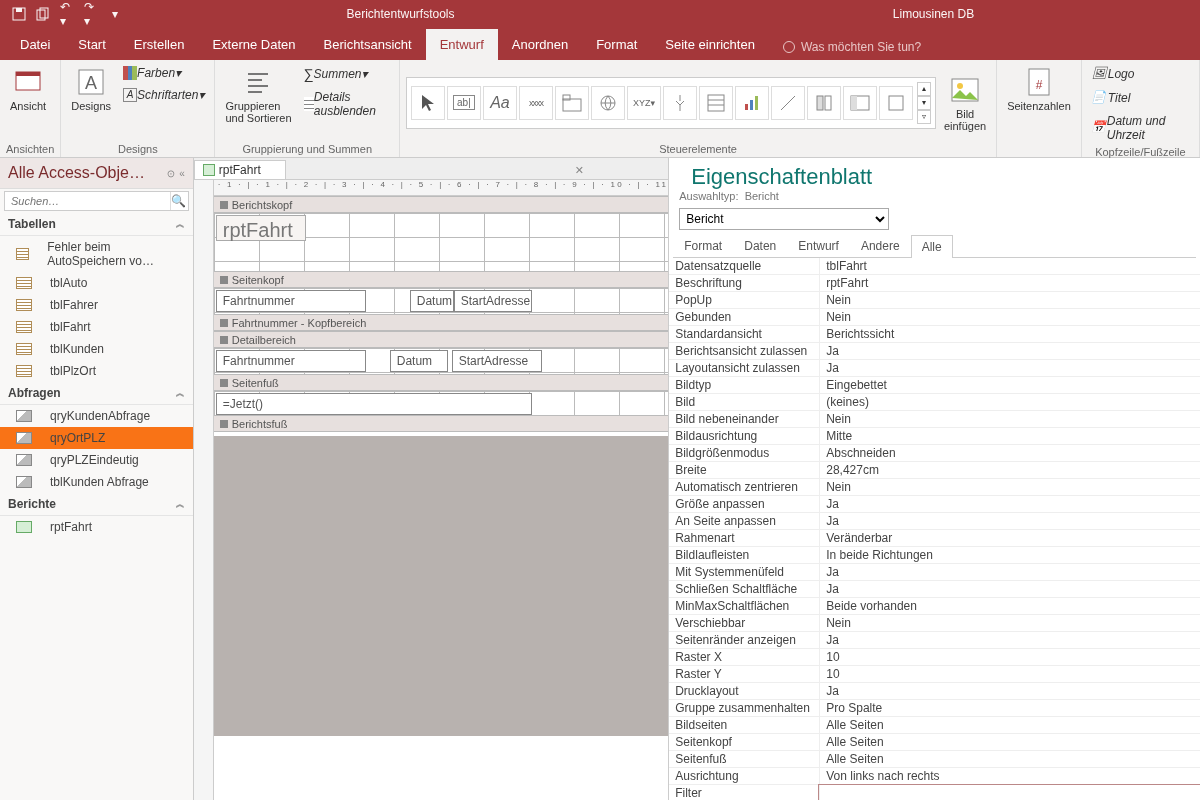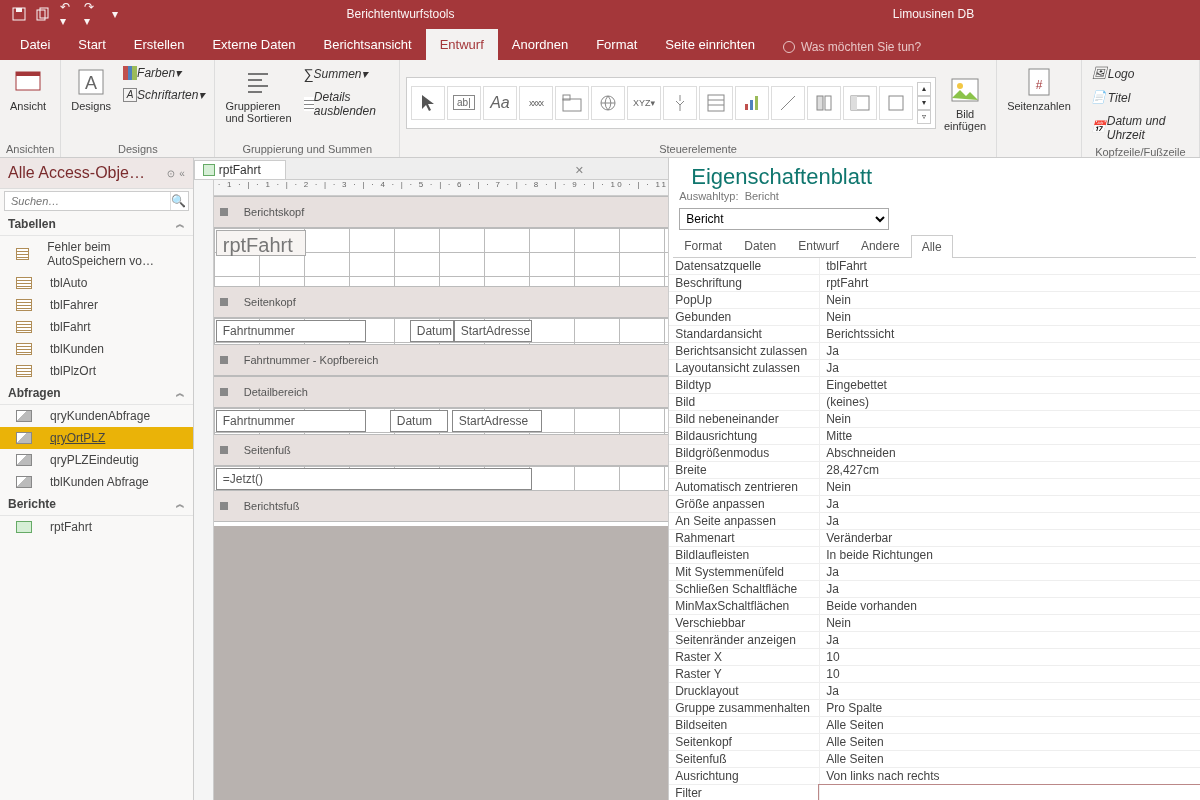--- a/index.html
+++ b/index.html
@@ -42,37 +42,37 @@
   
   .nav { width: 204px; border-right: 1px solid #ccc; background: #f9f8f7; display: flex; flex-direction: column; }
   .nav-header { background: #eee7e6; padding: 6px 8px; font-size: 16px; color: #7a2b2d; display: flex; align-items: center; justify-content: space-between; border-bottom: 1px solid #ddd; }
   .nav-header-icons { display: flex; gap: 4px; font-size: 10px; color: #888; }
   .nav-search { display: flex; border: 1px solid #ccc; margin: 2px 4px; background: #fff; }
   .nav-search input { flex: 1; border: 0; padding: 3px 6px; font-size: 11px; font-style: italic; color: #888; outline: none; }
   .nav-search .s-icon { width: 18px; display: flex; align-items: center; justify-content: center; color: #888; border-left: 1px solid #ddd; }
   .nav-cat { padding: 4px 8px; font-weight: bold; font-size: 12px; color: #444; display: flex; justify-content: space-between; align-items: center; border-bottom: 1px solid #e5e5e5; }
   .nav-cat .chev { font-size: 9px; color: #999; }
   .nav-item { display: flex; align-items: center; gap: 18px; padding: 4px 8px 4px 16px; font-size: 12px; color: #444; cursor: pointer; }
-  .nav-item.selected { background: #eab308; text-decoration: underline; }
+  .nav-item.selected { background: #f97316; }
   .nav-item .obj-ico { width: 16px; height: 12px; }
   .tbl-ico { background: repeating-linear-gradient(#fff,#fff 2px,#b08d57 2px,#b08d57 3px); border: 1px solid #b08d57; }
   .qry-ico { border: 1px solid #888; background: linear-gradient(135deg,#fff 40%,#bbb 40%); }
   .rpt-ico { background: #d6efd6; border: 1px solid #6a6; }
   
   
   .design { flex: 1; display: flex; flex-direction: column; background: #fff; }
   .doc-tabs { height: 22px; background: #eee; display: flex; align-items: flex-end; border-bottom: 1px solid #ccc; }
   .doc-tab { background: #fff; border: 1px solid #ccc; border-bottom: 0; padding: 2px 24px 2px 8px; font-size: 12px; display: flex; align-items: center; gap: 4px; position: relative; }
   .doc-tab .close { position: absolute; right: 6px; font-size: 11px; color: #888; }
   .doc-tab .rico { width: 12px; height: 12px; background: #d6efd6; border: 1px solid #6a6; }
   .surface { flex: 1; display: flex; overflow: hidden; }
   .vruler { width: 20px; background: #f5f5f5; border-right: 1px solid #ccc; position: relative; font-size: 8px; color: #777; }
   .surface-body { flex: 1; overflow: hidden; background: #fff; }
   .hruler { height: 16px; background: #f5f5f5; border-bottom: 1px solid #ccc; font-size: 8px; color: #666; padding-left: 4px; white-space: nowrap; letter-spacing: 2.2px; }
-  .section-bar { height: 32px; background: #e7e0de; border-top: 1px solid #bbb; border-bottom: 1px solid #bbb; font-size: 11px; color: #555; display: flex; align-items: center; padding-left: 6px; gap: 16px; }
+  .section-bar { height: 17px; background: #e7e0de; border-top: 1px solid #bbb; border-bottom: 1px solid #bbb; font-size: 11px; color: #555; display: flex; align-items: center; padding-left: 6px; gap: 4px; }
   .section-bar .hdl { width: 8px; height: 8px; background: #888; }
   .section-body { background: #fff; position: relative; }
   .grid-bg { background-image: linear-gradient(#bbb 1px, transparent 1px), linear-gradient(90deg, #bbb 1px, transparent 1px); background-size: 45px 24px; }
   .rh { height: 58px; }
   .ph { height: 26px; }
   .gh { height: 0px; }
   .dt { height: 26px; }
   .pf { height: 24px; }
   .rf { height: 4px; }
   .ctl-box { position: absolute; border: 1px solid #888; background: #fff; font-size: 12px; padding: 3px 6px; color: #555; }

